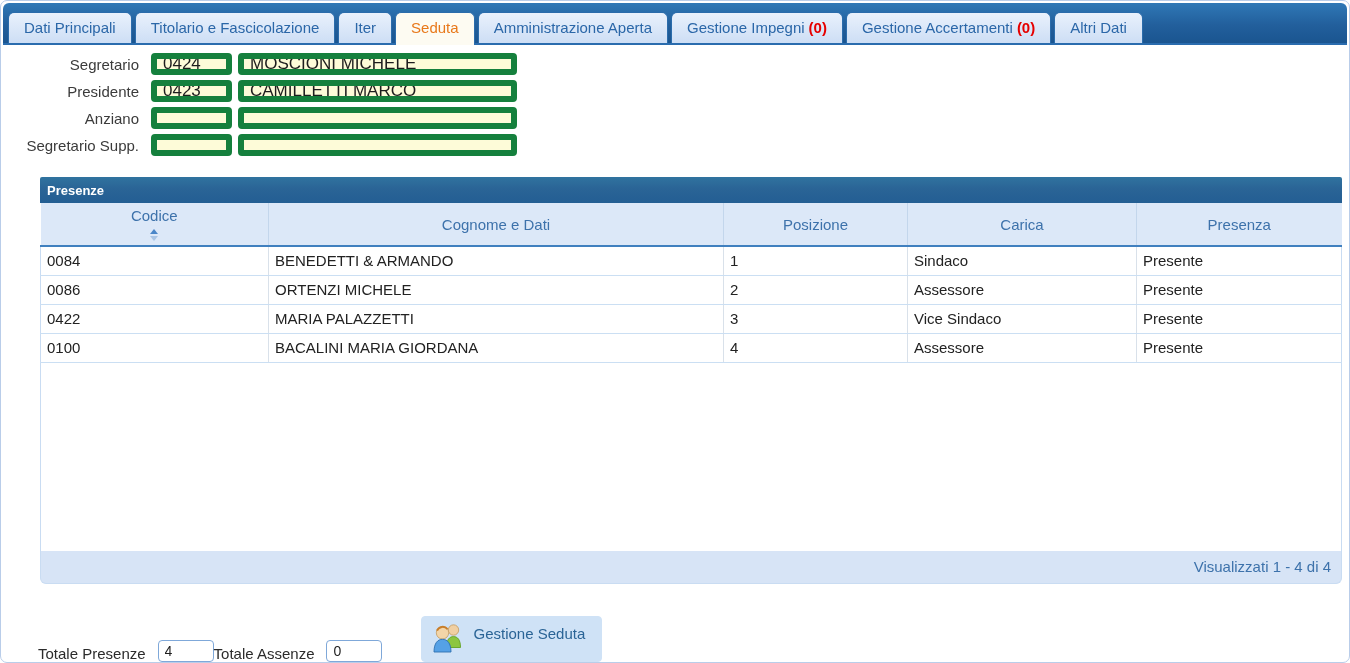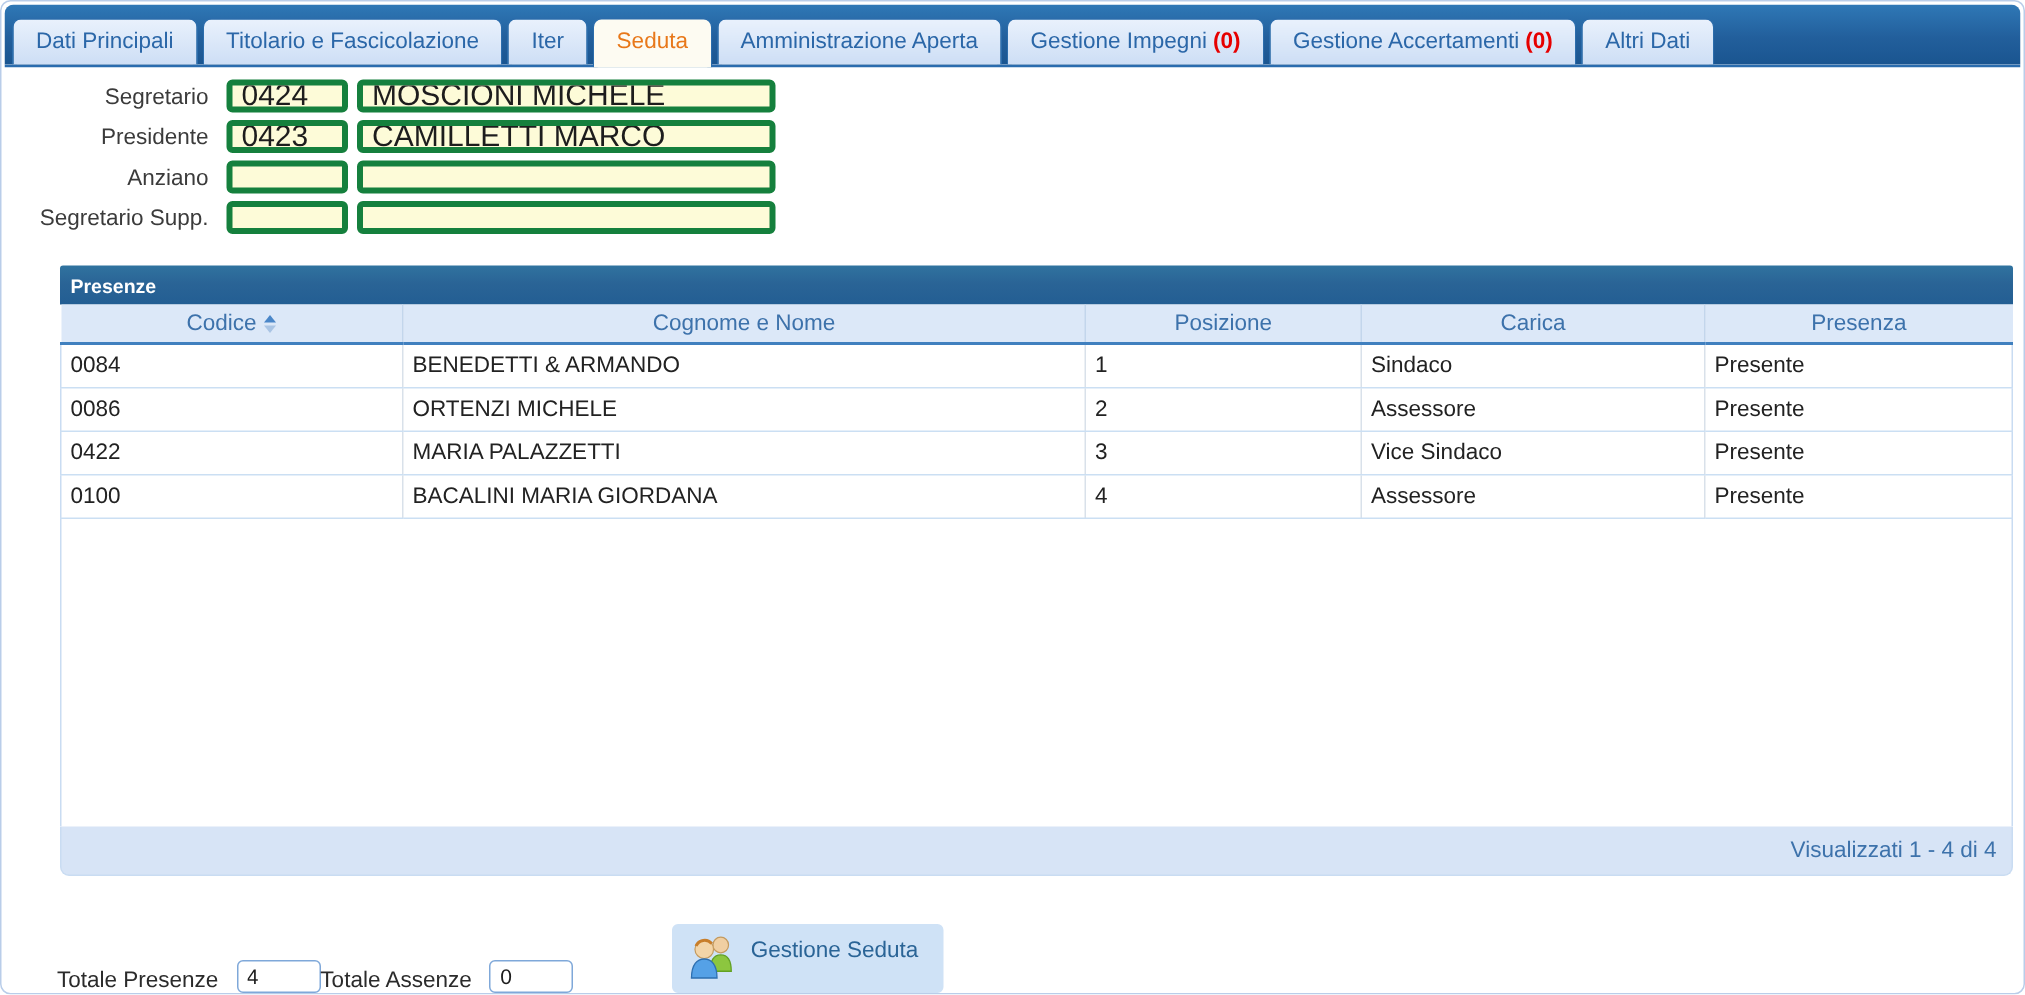--- a/index.html
+++ b/index.html
@@ -49,24 +49,24 @@
 
   
   .form { padding: 8px 0 0 0; flex: none; }
   .form-row { display: flex; align-items: center; margin-bottom: 5px; height: 22px; }
   .form-label {
     width: 150px; text-align: right; padding-right: 12px;
     font-size: 15px; color: #3b3b3b;
   }
   .yfield {
     background: #fdfbd8;
-    border: 4px solid #15803d;
+    border: 6px solid #15803d;
     border-radius: 4px;
     height: 22px; padding: 1px 6px;
-    font-family: inherit; font-size: 20px; color: #1d1d1d;
+    font-family: inherit; font-size: 17px; color: #1d1d1d;
     outline: none;
   }
   .yfield.code { width: 81px; }
   .yfield.name { width: 279px; margin-left: 6px; }
 
   
   .grid-block {
     margin: 16px 7px 0 7px;
     flex: 1;
     display: flex; flex-direction: column;
@@ -87,21 +87,21 @@
   table.grid col.c4 { width: 229px; }
   table.grid th {
     background: #dce8f8; color: #3d72ab;
     font-weight: normal; font-size: 15px;
     padding: 4px 3px;
     border-bottom: 2px solid #4080bf;
     border-right: 1px solid #c3d6ec;
     cursor: pointer;
   }
   table.grid th:last-child { border-right: none; }
-  .th-inner { display: flex; align-items: center; justify-content: center; gap: 5px; }
+  .th-inner { display: flex; align-items: center; justify-content: center; gap: 5px; flex-direction: column; }
   .sorticon { display: inline-flex; flex-direction: column; gap: 2px; }
   .sorticon .up {
     width: 0; height: 0;
     border-left: 4px solid transparent; border-right: 4px solid transparent;
     border-bottom: 5px solid #4a86c8;
   }
   .sorticon .down {
     width: 0; height: 0;
     border-left: 4px solid transparent; border-right: 4px solid transparent;
     border-top: 5px solid #a9c4e4;
@@ -145,21 +145,21 @@
     background: #fff;
     border: 1px solid #7fa8d9;
     border-radius: 4px;
     height: 22px; width: 56px;
     padding: 1px 6px; margin-left: 12px;
     font-family: inherit; font-size: 14px; color: #1d1d1d;
     outline: none;
   }
   .totals .tlabel + .wfield + .tlabel { }
   .btn-gestione {
-    margin-left: 66px;
+    margin-left: 39px;
     display: inline-flex; align-items: flex-start; gap: 8px;
     background: #cfe2f6;
     border: 1px solid #cfe2f6;
     border-radius: 4px;
     padding: 5px 16px 8px 9px;
     color: #2a6496; font-size: 15px; font-family: inherit;
     cursor: pointer;
   }
   .btn-gestione .blabel { margin-top: 3px; }
 </style>
@@ -237,21 +237,21 @@
             <div class="th-inner">
               <span>Codice</span>
               <span class="sorticon">
                   <span class="up"></span>
                   <span class="down"></span>
                 </span>
             </div>
           </th>
           <th>
               <div class="th-inner">
-                <span>Cognome e Nome</span>
+                <span>Cognome e Dati</span>
               </div>
             </th>
           <th>
               <div class="th-inner">
                 <span>Posizione</span>
               </div>
             </th>
           <th>
               <div class="th-inner">
                 <span>Carica</span>

